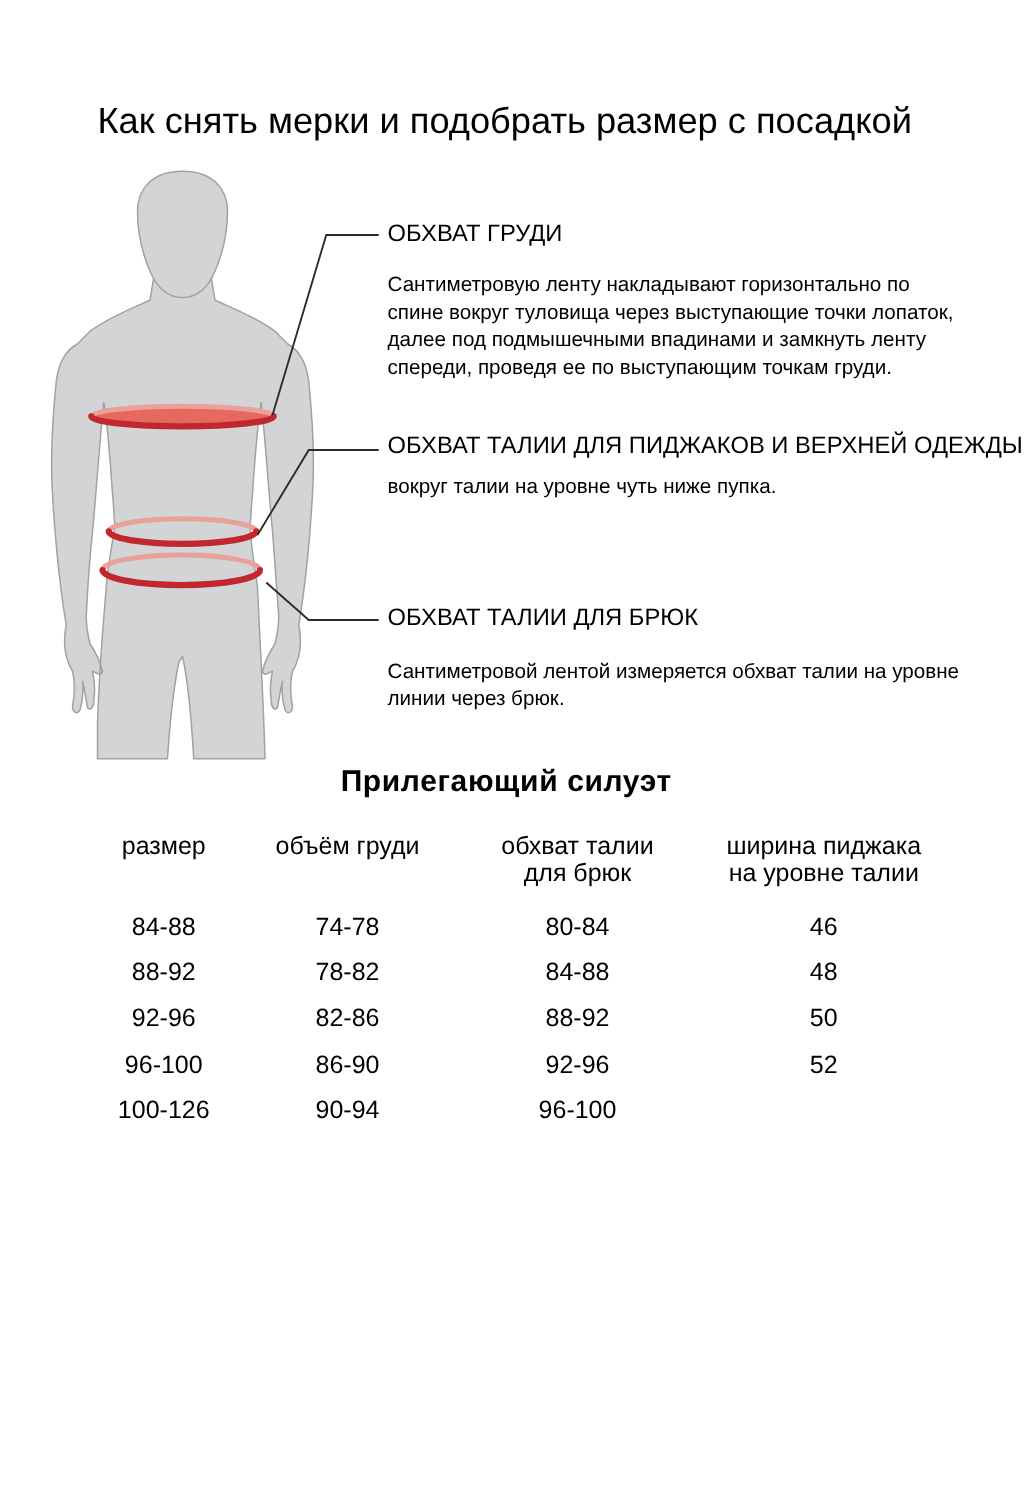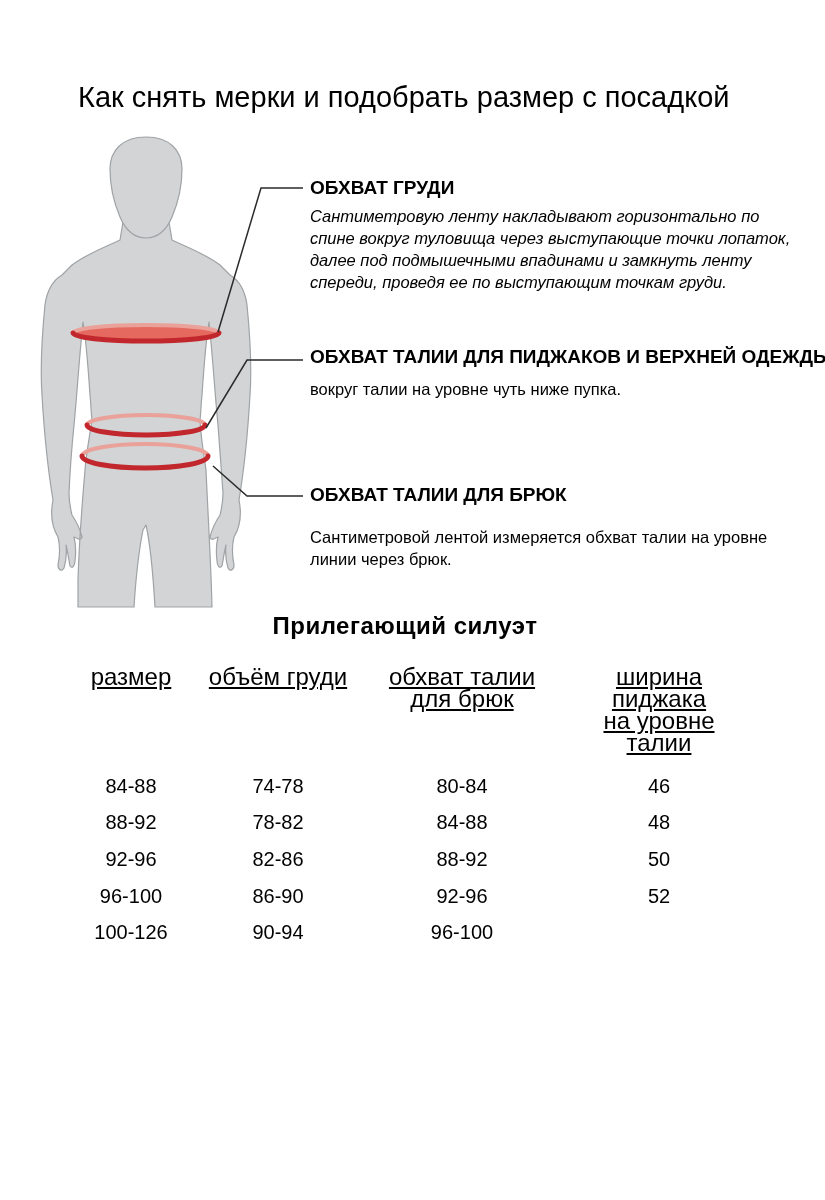--- a/index.html
+++ b/index.html
@@ -25,32 +25,32 @@
   .figure-wrap{position:absolute;left:0;top:125px;width:320px;height:490px;}
   .sil{fill:var(--silhouette-gray);stroke:var(--outline-gray);stroke-width:1.2;stroke-linejoin:round;}
   .chest-fill{fill:var(--chest-band-fill);stroke:none;}
   .ring-top{fill:none;stroke:var(--light-red);stroke-width:4;stroke-linecap:round;}
   .ring-bottom{fill:none;stroke:var(--accent-red);stroke-width:5;stroke-linecap:round;}
   .leader{fill:none;stroke:var(--leader-line);stroke-width:1.5;}
   .annotation{position:absolute;left:310px;width:512px;}
   .ann-1{top:176px;}
   .ann-2{top:345px;}
   .ann-3{top:483px;}
-  .ann-heading{font-size:19px;line-height:23px;font-weight:700;white-space:nowrap;}
+  .ann-heading{font-size:19px;line-height:23px;font-weight:400;white-space:nowrap;}
   .ann-body{font-size:16.5px;line-height:22px;}
-  .ann-1 .ann-body{margin-top:6px;font-style:italic;}
+  .ann-1 .ann-body{margin-top:18px;}
   .ann-2 .ann-body{margin-top:10px;}
   .ann-3 .ann-body{margin-top:20px;}
   .table-section{position:absolute;left:60px;top:612px;width:690px;}
   .table-title{
     text-align:center;font-size:24px;font-weight:700;letter-spacing:0.5px;
   }
   .size-grid{display:grid;grid-template-columns:142px 152px 216px 178px;}
   .size-header{margin-top:26px;}
-  .header-cell{text-align:center;font-size:24px;line-height:22px;text-decoration:underline;}
+  .header-cell{text-align:center;font-size:20px;line-height:22px;}
   .header-line2{min-height:22px;}
   .size-body{margin-top:14px;grid-auto-rows:36.6px;}
   .body-cell{
     text-align:center;font-size:20px;
     display:flex;align-items:center;justify-content:center;
   }
 </style>
 </head>
 <body>
 

